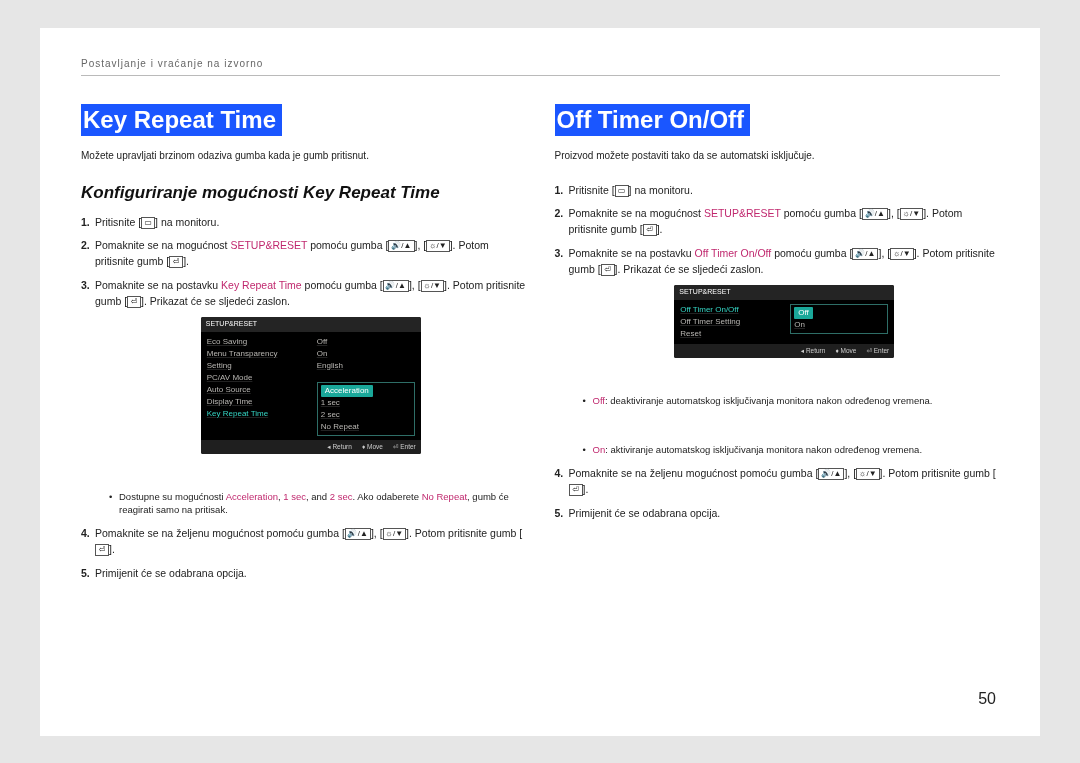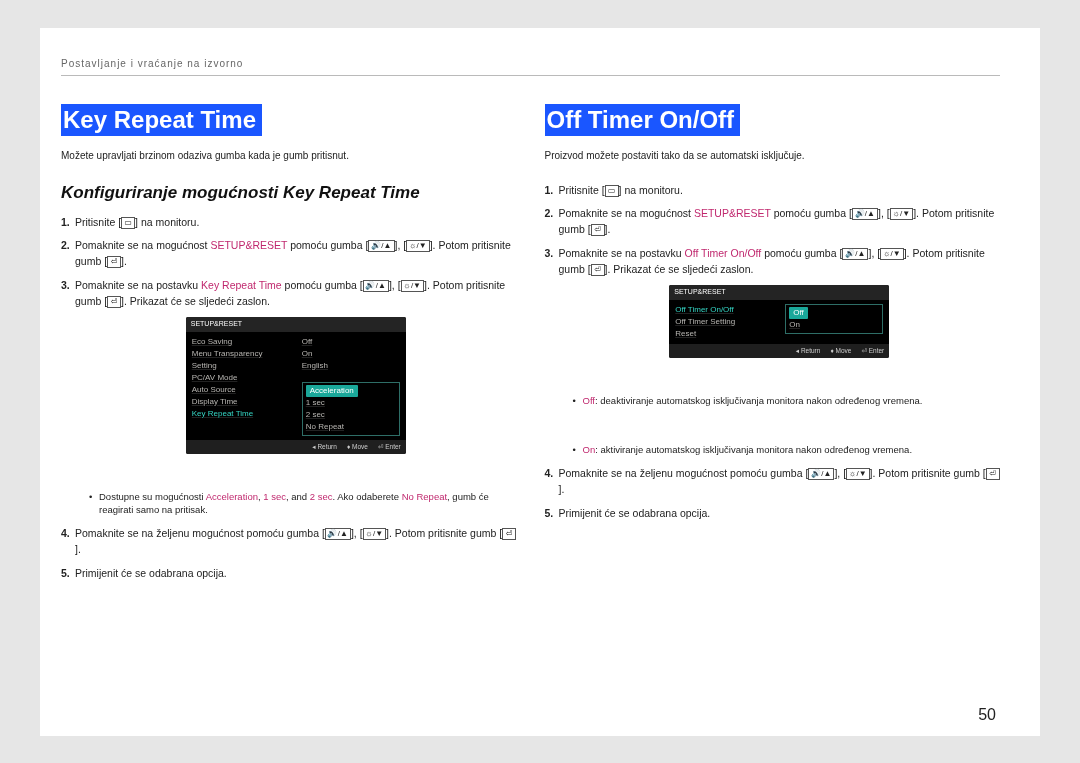--- a/index.html
+++ b/index.html
@@ -8,21 +8,21 @@
     background: #e6e6e6;
     font-family: Arial, Helvetica, sans-serif;
     display: flex;
     justify-content: center;
     align-items: center;
   }
   .page {
     background: #fff;
     width: 1000px;
     height: 708px;
-    padding: 30px 40px 20px 21px;
+    padding: 30px 40px 20px 41px;
     position: relative;
   }
   .header-line {
     font-size: 10px;
     letter-spacing: 1px;
     color: #666;
     border-bottom: 1px solid #bababa;
     padding-bottom: 6px;
     margin-bottom: 28px;
   }
@@ -144,21 +144,21 @@
     line-height: 1.4;
     margin-top: 36px;
   }
   ul.bullets li::before {
     content: "•";
     position: absolute;
     left: 0;
   }
   .page-num {
     position: absolute;
-    bottom: 12px;
+    bottom: 28px;
     right: 44px;
     font-size: 16px;
     color: #222;
   }
 </style>
 </head>
 <body>
 
 <div class="page">
   <div class="header-line">Postavljanje i vraćanje na izvorno</div>

